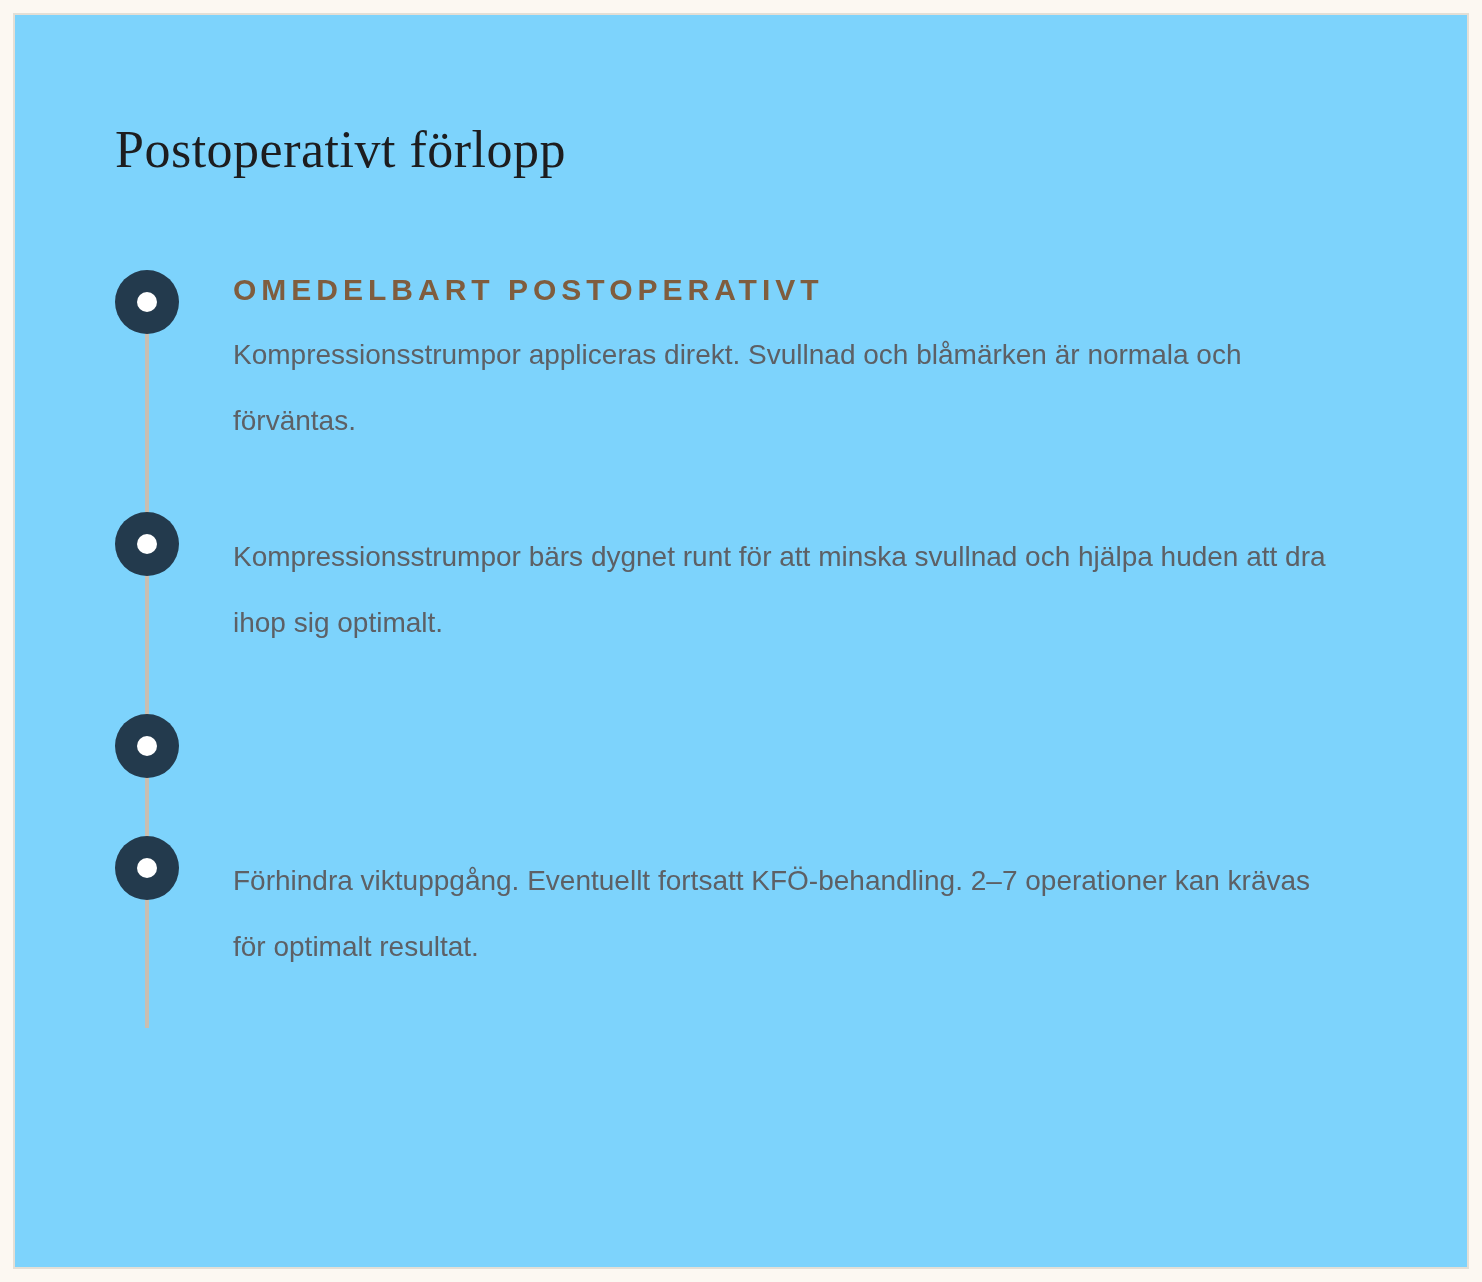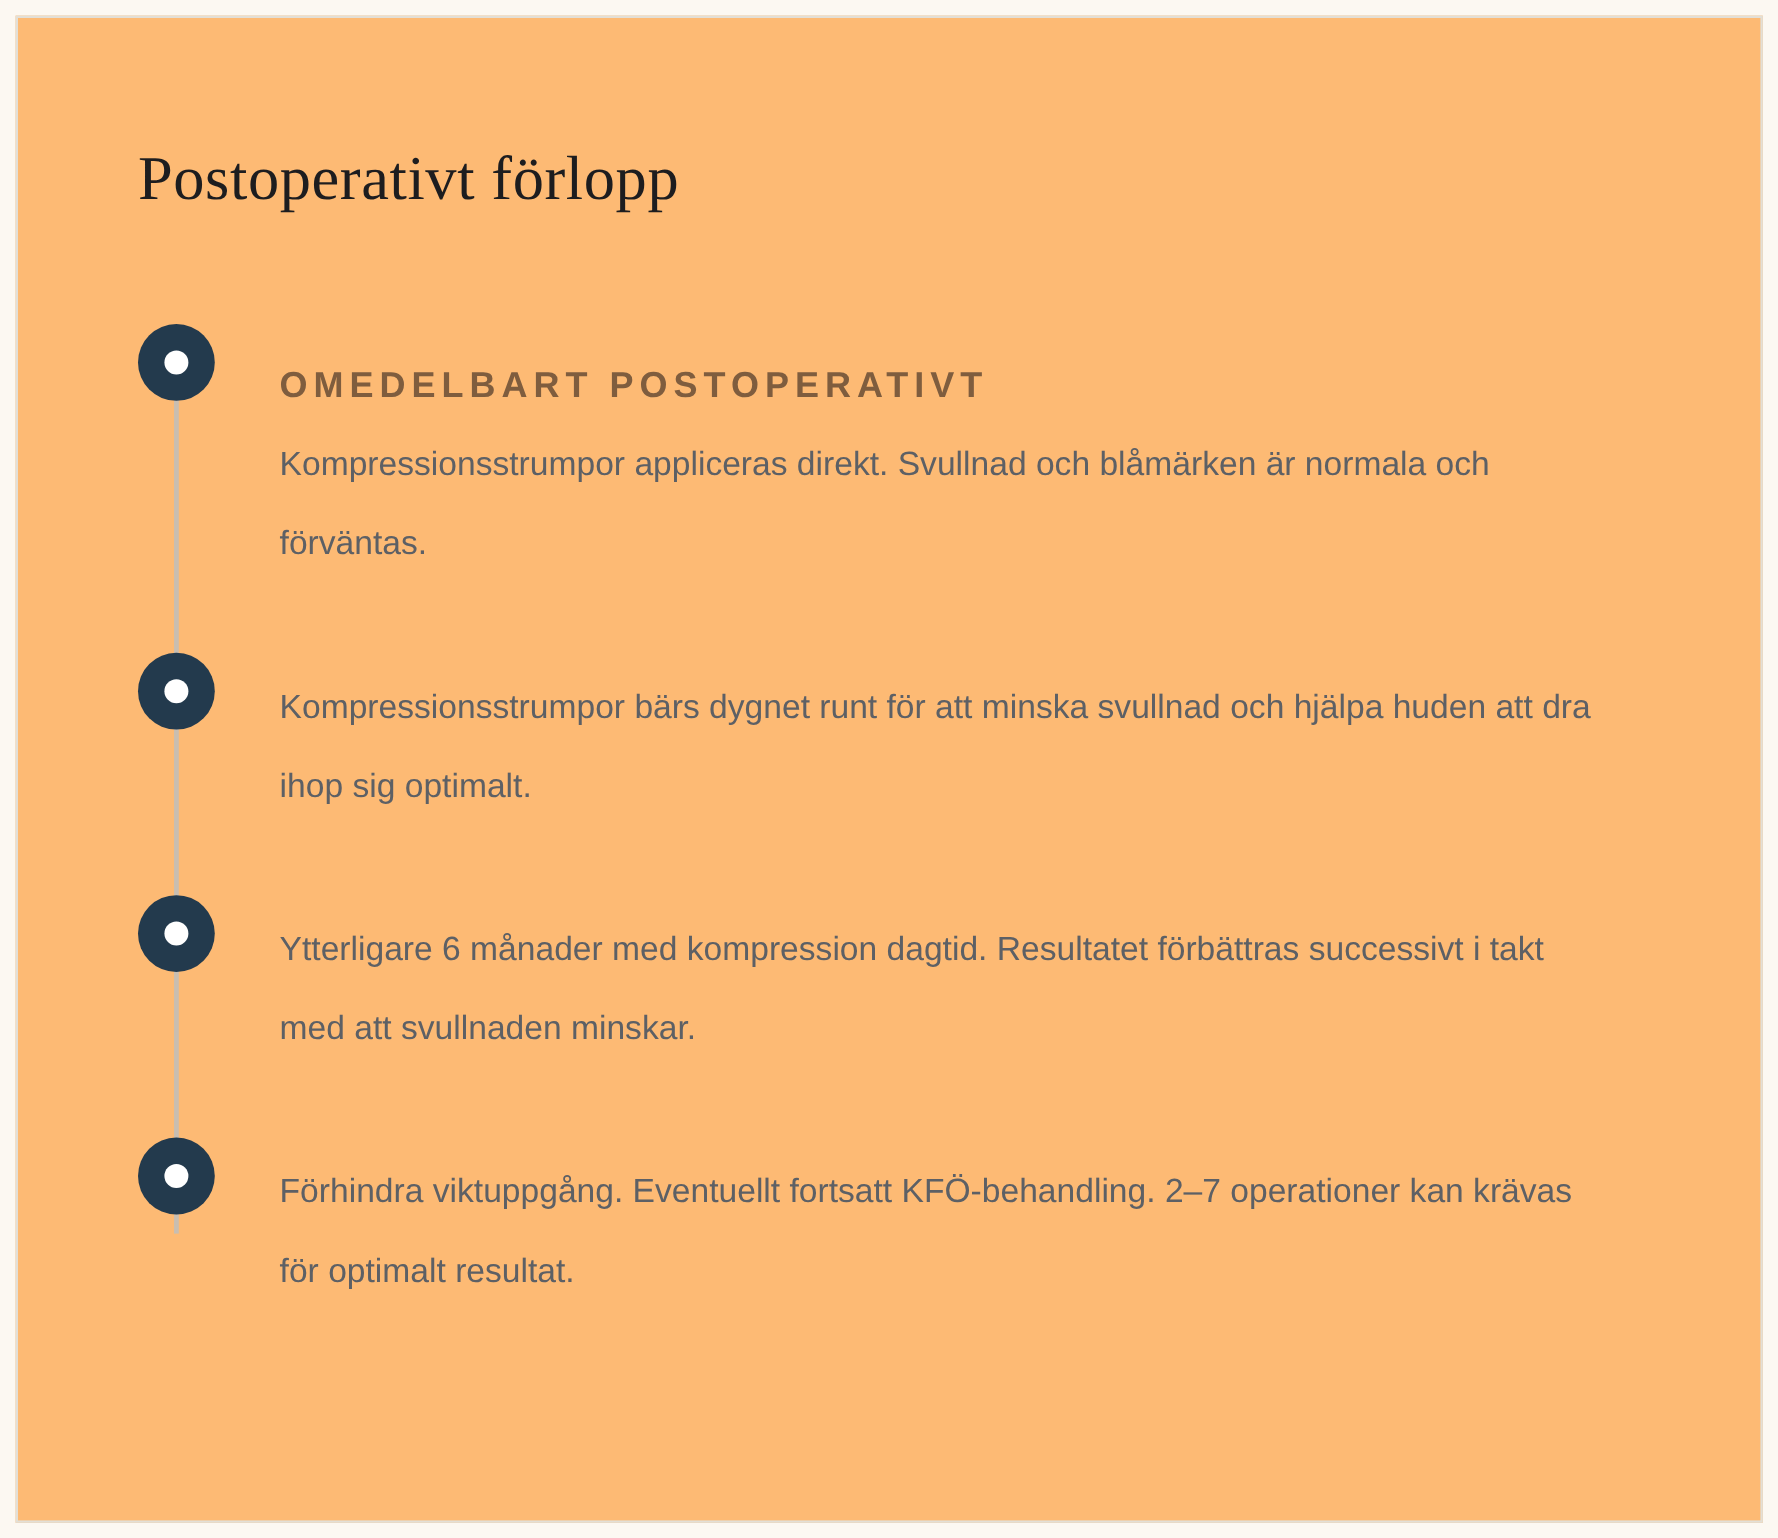--- a/index.html
+++ b/index.html
@@ -11,21 +11,21 @@
     font-family: "Liberation Sans", sans-serif;
     overflow: hidden;
   }
 
   .card {
     position: absolute;
     top: 13px;
     left: 13px;
     right: 13px;
     bottom: 13px;
-    background: #fdba74;
+    background: #7dd3fc;
     border: 2px solid #e3dfd6;
     padding: 102px 100px 0 100px;
   }
 
   .page-title {
     font-family: "Liberation Serif", serif;
     font-size: 52px;
     line-height: 65px;
     font-weight: 500;
     color: #1d1d1f;
@@ -77,21 +77,20 @@
     margin-left: 54px;
     max-width: 1110px;
   }
 
   .item-heading {
     font-size: 30px;
     line-height: 40px;
     font-weight: bold;
     letter-spacing: 5px;
     color: #7f5d3e;
-    margin-top: 32px;
   }
 
   .item-body {
     margin-top: 12px;
     font-size: 28px;
     line-height: 66px;
     font-weight: 400;
     color: #5d6065;
   }
 </style>
@@ -123,21 +122,20 @@
       <div class="item-content">
         <p class="item-body">Kompressionsstrumpor bärs dygnet runt för att minska svullnad och hjälpa huden att dra ihop sig optimalt.</p>
       </div>
     </div>
 
     <div class="timeline-item">
       <div class="marker">
         <div class="marker-inner"></div>
       </div>
       <div class="item-content">
-        <p class="item-body">Ytterligare 6 månader med kompression dagtid. Resultatet förbättras successivt i takt med att svullnaden minskar.</p>
       </div>
     </div>
 
     <div class="timeline-item">
       <div class="marker">
         <div class="marker-inner"></div>
       </div>
       <div class="item-content">
         <p class="item-body">Förhindra viktuppgång. Eventuellt fortsatt KFÖ-behandling. 2–7 operationer kan krävas för optimalt resultat.</p>
       </div>

